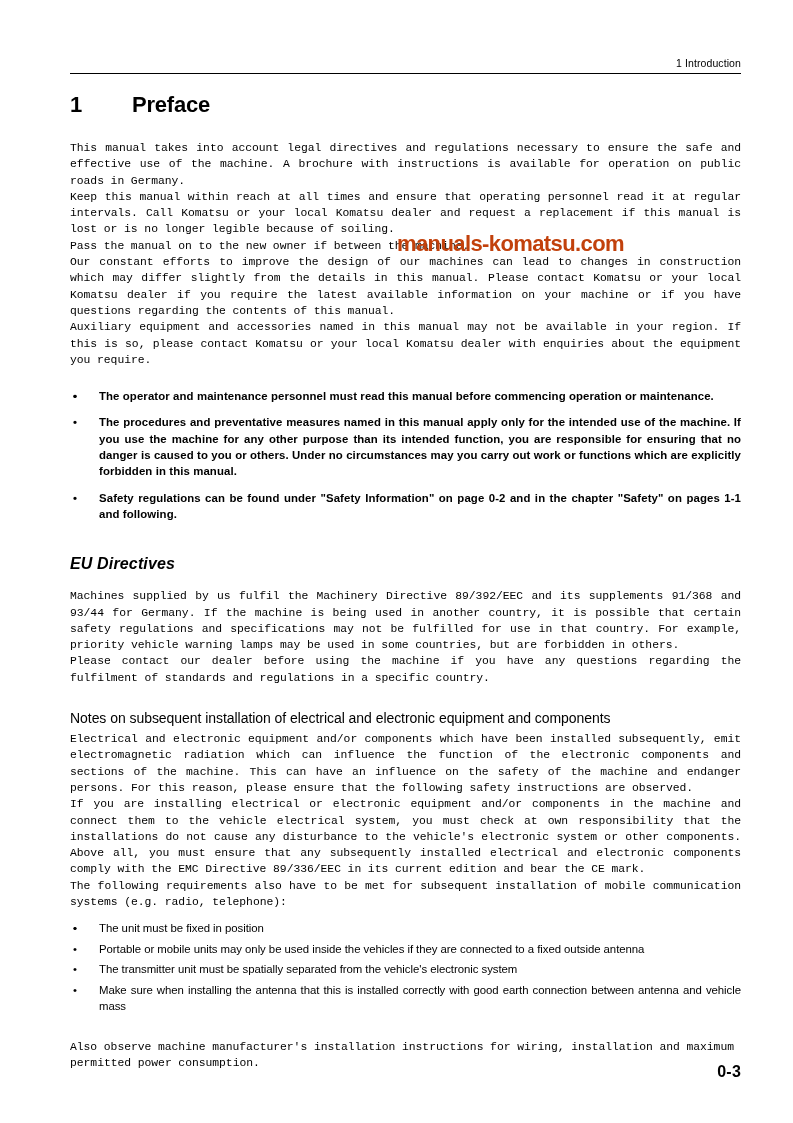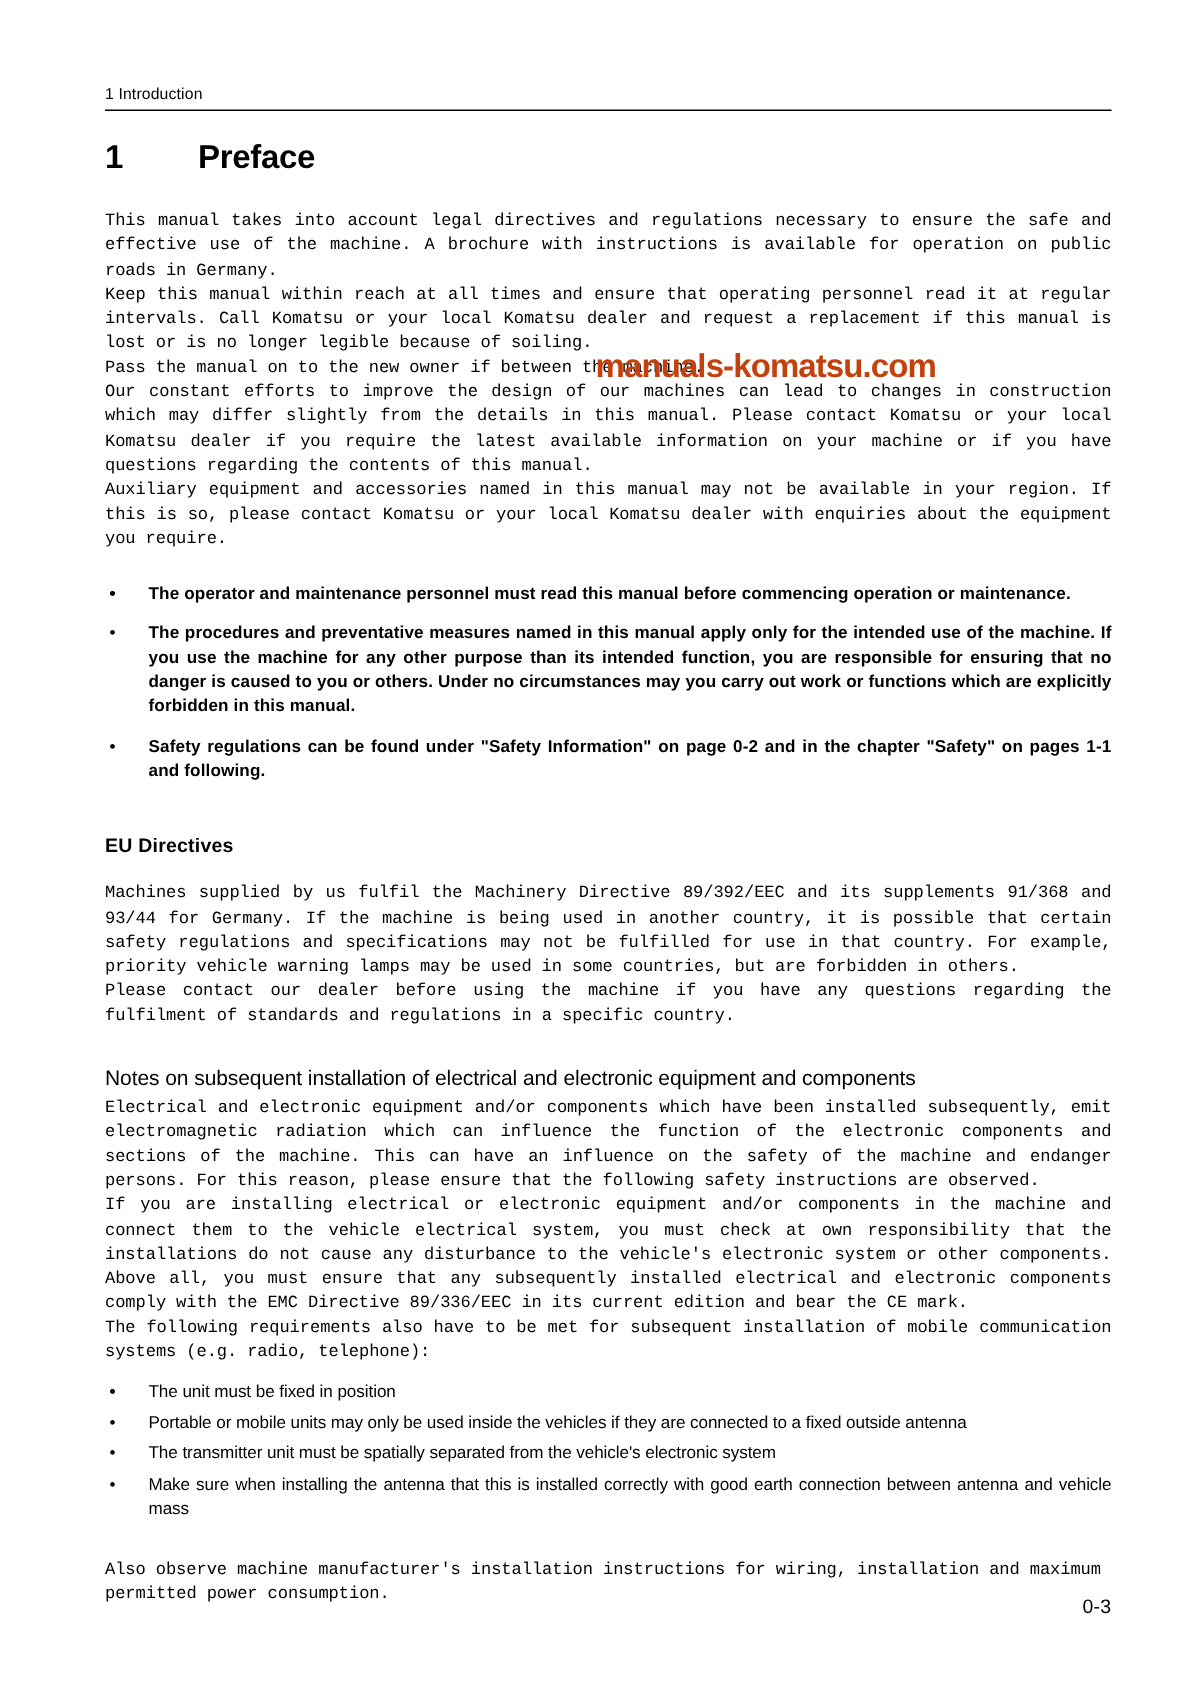--- a/index.html
+++ b/index.html
@@ -22,20 +22,21 @@
   }
 
   
   .header {
     position: absolute;
     left: 70px;
     top: 57px;
     width: 671px;
   }
   .header-title {
+    text-align: right;
     font-size: 10.5px;
     line-height: 13px;
     letter-spacing: 0.1px;
     color: #000;
   }
   .header-rule {
     margin-top: 3px;
     border-bottom: 1.3px solid #000;
     width: 100%;
   }
@@ -113,24 +114,25 @@
   ul.bullets.plain > li {
     font-weight: normal;
   }
   ul.bullets.plain > li + li {
     margin-top: 4.5px;
   }
 
   
   h2.sec-head {
     margin: 0;
-    font-size: 13px;
+    font-size: 16px;
     font-weight: bold;
     letter-spacing: 0.15px;
     line-height: 17px;
+    font-style: italic;
   }
   h3.sub-head {
     margin: 0;
     font-size: 14px;
     font-weight: normal;
     letter-spacing: -0.05px;
     line-height: 16px;
   }
 
   .gap-xs { height: 5px; }
@@ -153,22 +155,23 @@
     line-height: 22px;
   }
 
   
   .footer {
     position: absolute;
     left: 70px;
     top: 1063px;
     width: 671px;
     text-align: right;
-    font-size: 13px;
+    font-size: 16px;
     letter-spacing: 0.2px;
+    font-weight: bold;
   }
 </style>
 </head>
 <body>
 
 <div class="page">
 
   <div class="header">
     <div class="header-title">1 Introduction</div>
     <div class="header-rule"></div>

